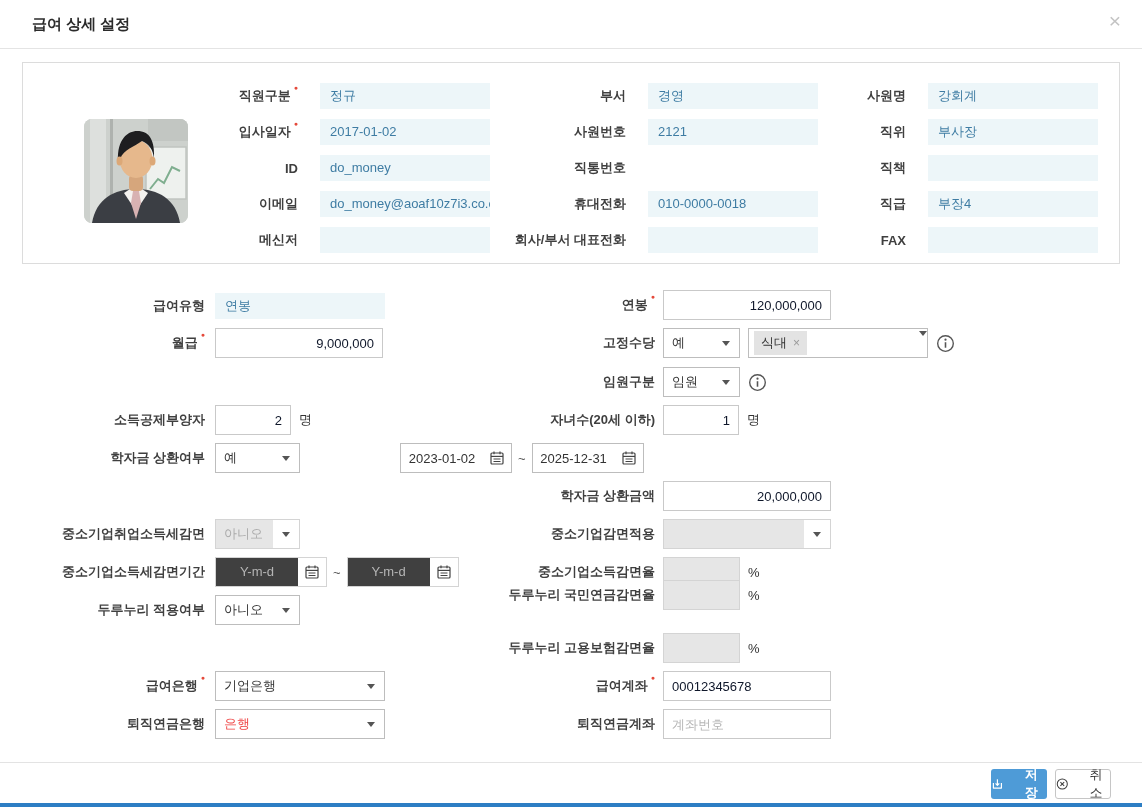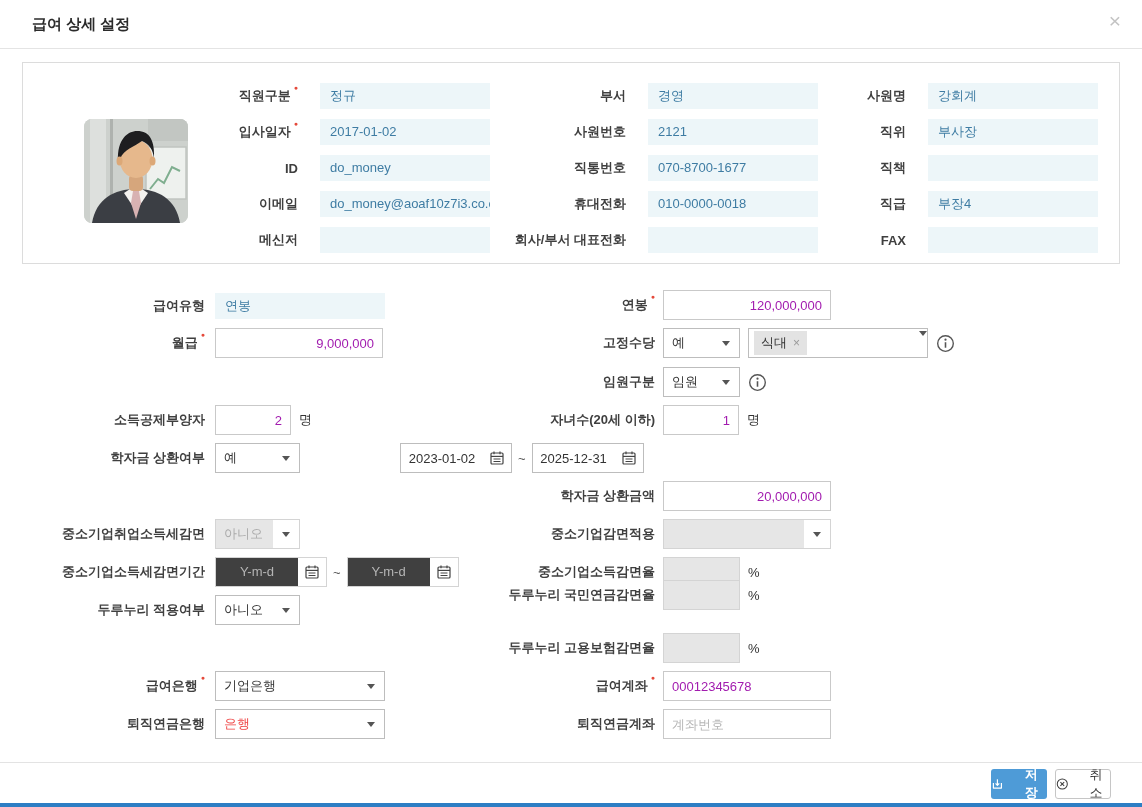--- a/index.html
+++ b/index.html
@@ -23,21 +23,21 @@
   .r1{top:20px}.r2{top:56px}.r3{top:92px}.r4{top:128px}.r5{top:164px}
   
   .lpair{position:absolute;left:10px;height:30px;display:flex;align-items:center;}
   .lpair .lbl{width:195px;margin-right:10px;text-align:right;font-weight:bold;color:#3f3f3f;flex:none;}
   .rpair{position:absolute;left:400px;height:30px;display:flex;align-items:center;}
   .rpair .lbl{width:255px;margin-right:8px;text-align:right;font-weight:bold;color:#3f3f3f;flex:none;}
   .req::after{content:"\25CF";color:#e5493a;font-size:7px;vertical-align:top;margin-left:3px;position:relative;top:-3px;}
   .ro{height:26px;line-height:26px;background:#edf6f9;color:#3e7ca3;padding:0 10px;box-sizing:border-box;white-space:nowrap;overflow:hidden;}
   .w170{width:170px}.w168{width:168px}.w112{width:112px}.w85{width:85px}.w77{width:77px}.w76{width:76px}.w197{width:180px}
   input.inp{height:30px;border:1px solid #c9c9c9;padding:0 8px;box-sizing:border-box;
-            font:13px "Liberation Sans","DejaVu Sans",sans-serif;color:#a21caf;background:#fff;outline:none;}
+            font:13px "Liberation Sans","DejaVu Sans",sans-serif;color:#0f172a;background:#fff;outline:none;}
   input.num{text-align:right;}
   input.inp.dis{background:#e6e6e6;border-color:#d4d4d4;}
   input.inp::placeholder{color:#b5b5b5;}
   .sel{height:30px;border:1px solid #bdbdbd;background:#fff;display:flex;align-items:center;box-sizing:border-box;cursor:pointer;}
   .sel .st{flex:1;padding:0 8px;white-space:nowrap;overflow:hidden;}
   .sel .ar{width:26px;display:flex;justify-content:center;flex:none;}
   .tri{width:0;height:0;border-left:4.5px solid transparent;border-right:4.5px solid transparent;border-top:5.5px solid #555;}
   .sel.dis{border-color:#d4d4d4;cursor:default;}
   .sel.dis .st{background:#e6e6e6;color:#ababab;align-self:stretch;display:flex;align-items:center;}
   .sel.ph .st{color:#ef4444;}
@@ -116,21 +116,20 @@
       <span class="ilbl">ID</span>
       <span class="ival">do_money</span>
     </div>
 
     <div class="icell c3 r2">
       <span class="ilbl">직위</span>
       <span class="ival">부사장</span>
     </div>
     <div class="icell c2 r3">
       <span class="ilbl">직통번호</span>
-      <span class="ival">070-8700-1677</span>
     </div>
     <div class="icell c3 r3">
       <span class="ilbl">직책</span>
       <span class="ival"></span>
     </div>
 
     <div class="icell c1 r4">
       <span class="ilbl">이메일</span>
       <span class="ival">do_money@aoaf10z7i3.co.cc</span>
     </div>

